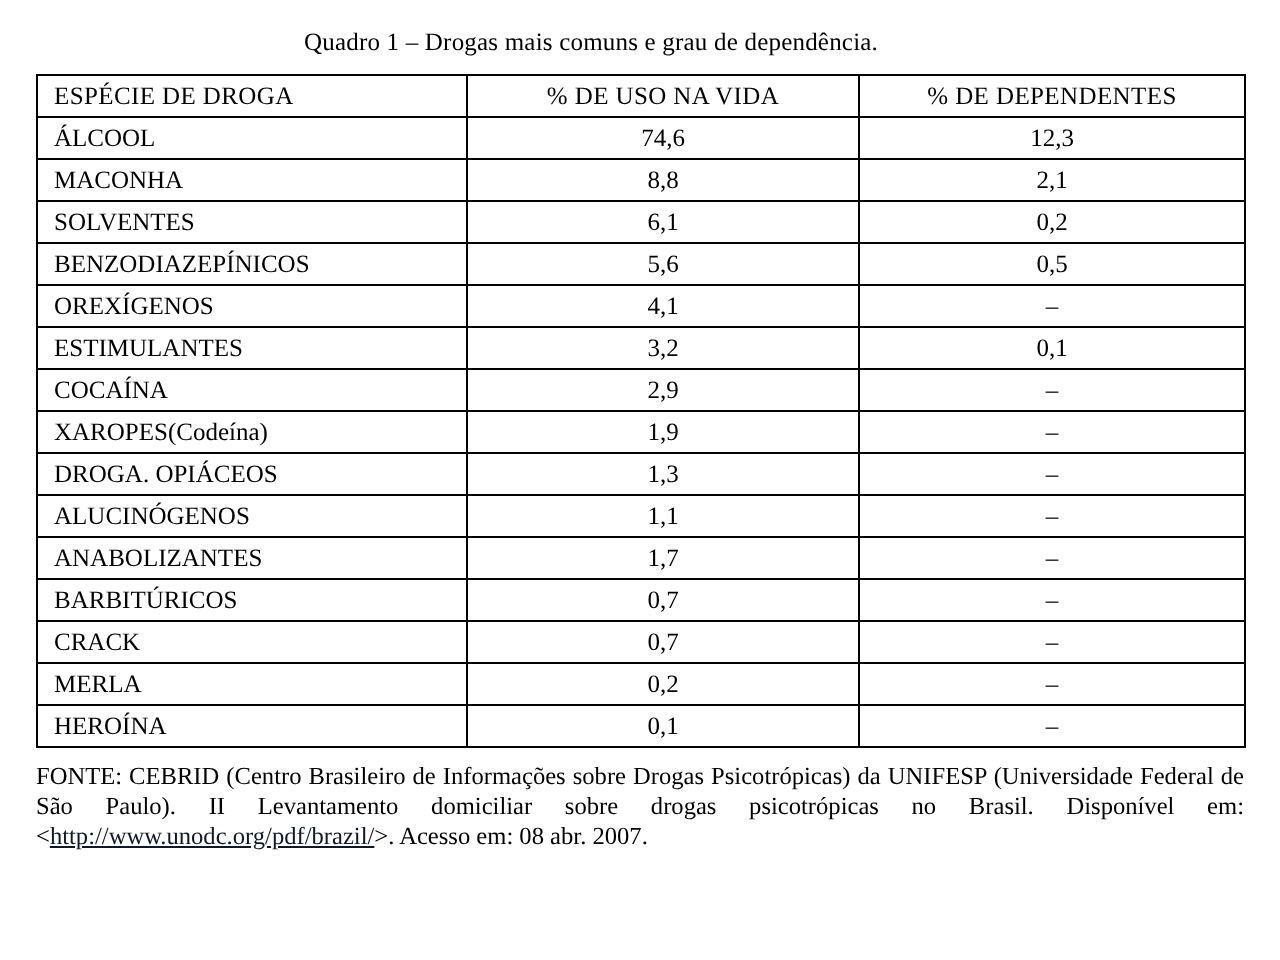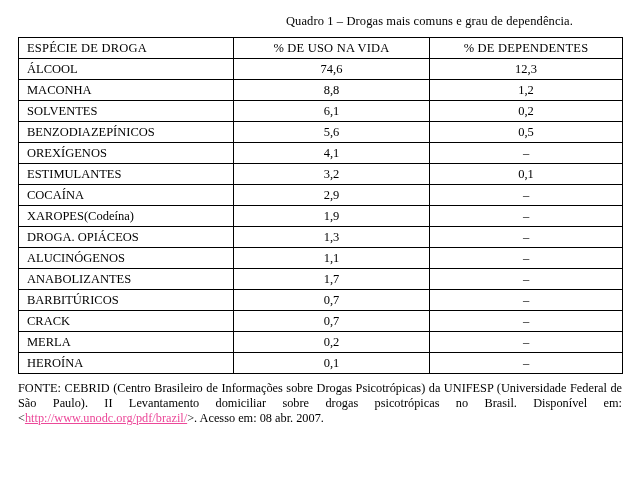--- a/index.html
+++ b/index.html
@@ -14,21 +14,20 @@
     color: #000000;
     overflow: hidden;
   }
   .page {
     width: 591px;
     height: 480px;
     box-sizing: border-box;
     padding: 14px 18px 8px 18px;
     display: flex;
     flex-direction: column;
-    align-items: flex-end;
   }
   .caption {
     text-align: center;
     font-size: 12.5px;
     margin-bottom: 8px;
     letter-spacing: 0.1px;
   }
   table.drug-table {
     border-collapse: collapse;
     width: 604px;
@@ -67,21 +66,21 @@
   .source {
     margin-top: 7px;
     font-size: 12.3px;
     text-align: justify;
     line-height: 1.22;
     width: 604px;
     margin-left: auto;
     margin-right: auto;
   }
   .source a {
-    color: #ec4899;
+    color: #0f172a;
     text-decoration: underline;
     margin-top: 28px;
   }
 </style>
 </head>
 <body>
 
 <div class="page">
 
   <div class="caption">Quadro 1 – Drogas mais comuns e grau de dependência.</div>
@@ -101,21 +100,21 @@
     </thead>
     <tbody>
       <tr>
         <td class="name">ÁLCOOL</td>
         <td class="num">74,6</td>
         <td class="num">12,3</td>
       </tr>
       <tr>
         <td class="name">MACONHA</td>
         <td class="num">8,8</td>
-        <td class="num">1,2</td>
+        <td class="num">2,1</td>
       </tr>
       <tr>
         <td class="name">SOLVENTES</td>
         <td class="num">6,1</td>
         <td class="num">0,2</td>
       </tr>
       <tr>
         <td class="name">BENZODIAZEPÍNICOS</td>
         <td class="num">5,6</td>
         <td class="num">0,5</td>

